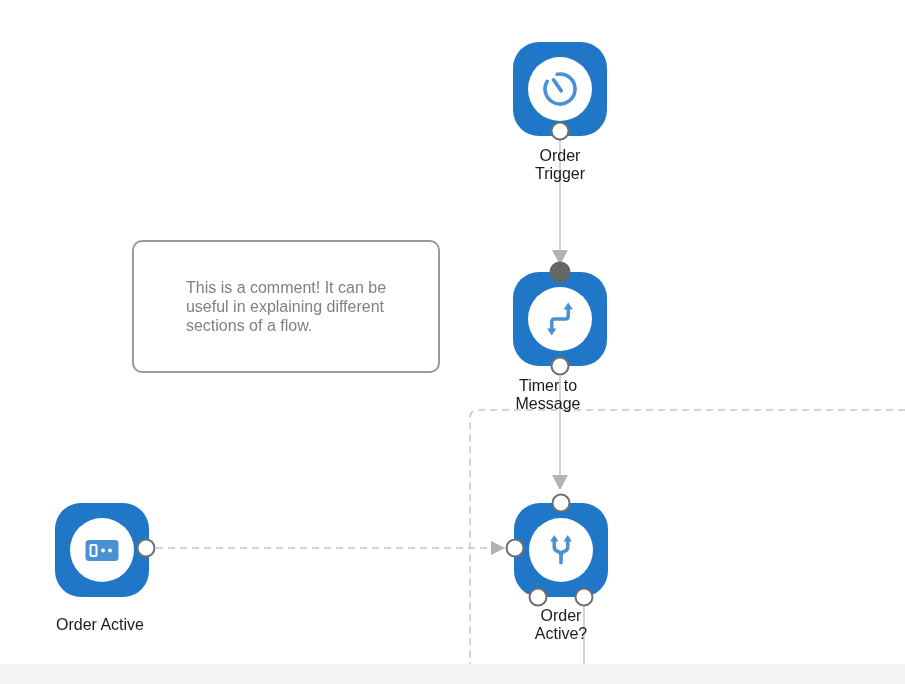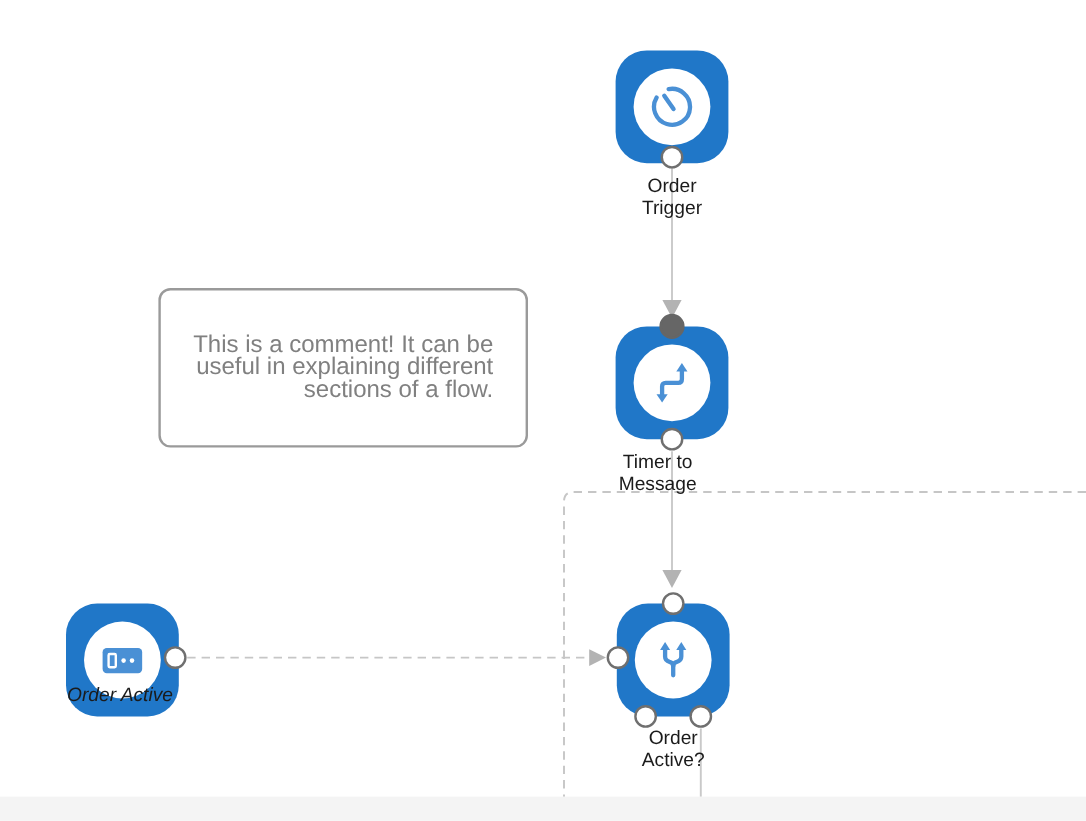--- a/index.html
+++ b/index.html
@@ -74,23 +74,23 @@
     width: 308px; height: 133px;
     border: 2px solid var(--comment-border, #9a9a9a);
     border-radius: 10px;
     background: #ffffff;
     z-index: 2;
     display: flex; align-items: center; justify-content: center;
     padding: 8px 14px;
   }
   .comment-text {
     color: var(--comment-text, #808080);
-    font-size: 20px;
+    font-size: 16px;
     line-height: 19px;
-    text-align: right;
+    text-align: left;
     white-space: pre-line;
   }
 </style>
 </head>
 <body>
 
 <div id="canvas">
 
   <svg id="wires" width="905" height="684" viewBox="0 0 905 684">
 
@@ -157,21 +157,21 @@
     <div class="node-circle">
       <svg width="34" height="23" viewBox="0 0 34 23">
         <rect class="icon-fill" x="0.5" y="1" width="33" height="21" rx="3.5"></rect>
         <rect class="icon-white-stroke" x="5.5" y="6" width="6" height="11" rx="1"></rect>
         <circle class="icon-white-fill" cx="18" cy="11.5" r="1.9"></circle>
         <circle class="icon-white-fill" cx="25" cy="11.5" r="1.9"></circle>
       </svg>
     </div>
   </div>
   <div class="port" style="left:146px; top:548px;"></div>
-  <div class="node-label" style="left:100px; top:571px;font-style:italic;">Order Active</div>
+  <div class="node-label" style="left:100px; top:616px;">Order Active</div>
 
   <div class="comment-box">
     <div class="comment-text">This is a comment! It can be
 useful in explaining different
 sections of a flow.</div>
   </div>
 
 </div>
 
 </body></html>

